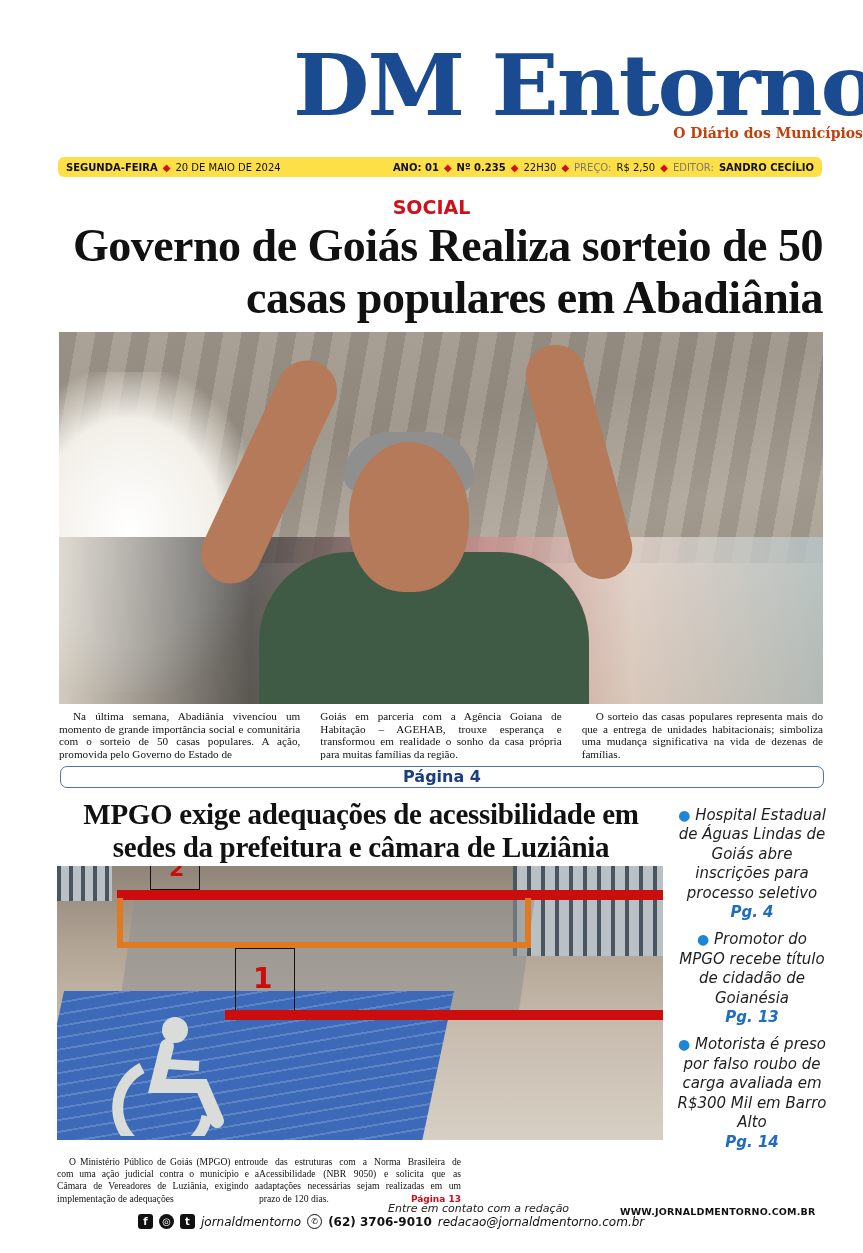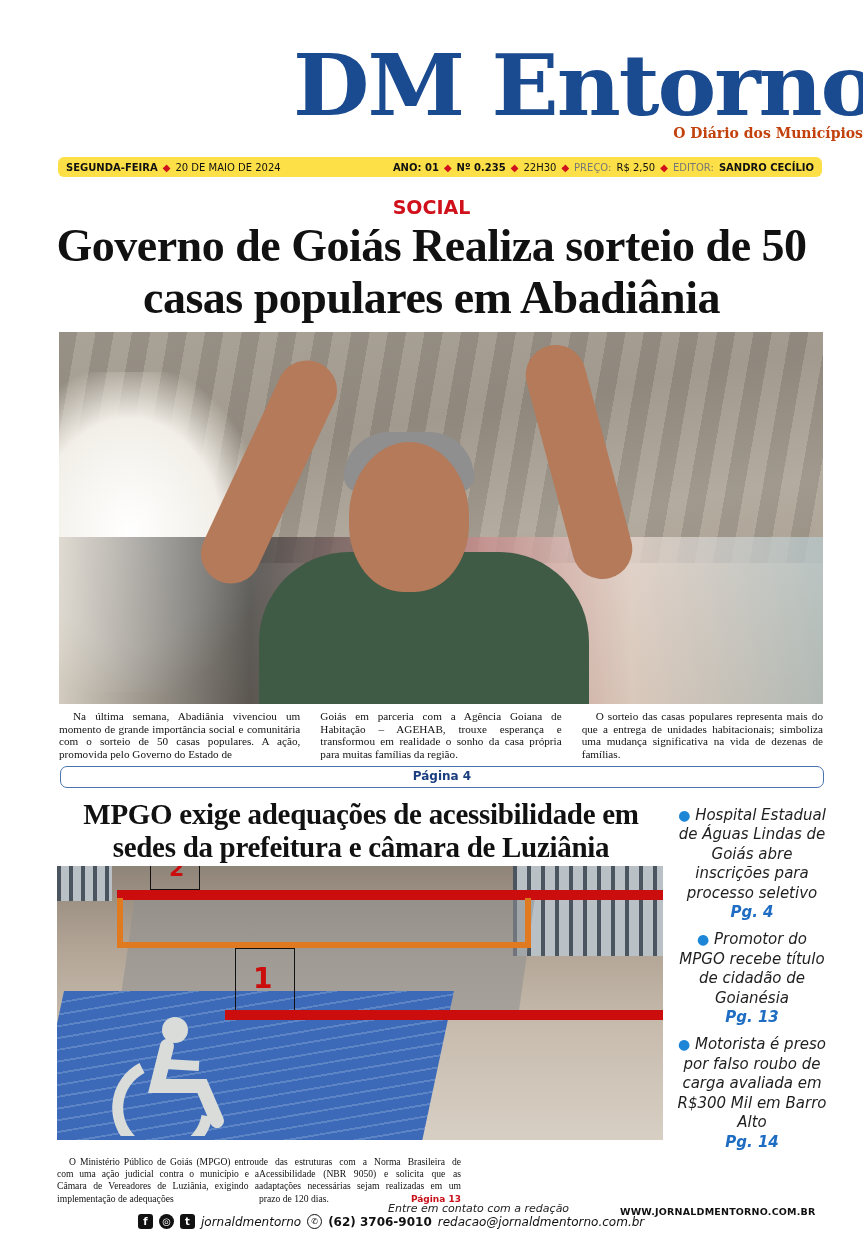--- a/index.html
+++ b/index.html
@@ -10,37 +10,37 @@
   .logo { font-family: "DejaVu Serif", serif; font-weight: 900; font-size: 84px; letter-spacing: -2px; color: #1a4a8f; line-height: 90px; transform: scaleX(1.05); display: inline-block; }
   .tagline { font-family: "DejaVu Serif", serif; font-weight: bold; font-size: 14px; color: #c2410c; margin-top: -6px; }
 
   .infobar { position: absolute; left: 58px; top: 157px; width: 764px; height: 20px; background: #fde047; border-radius: 6px; display: flex; align-items: center; justify-content: space-between; padding: 0 8px; font-family: "DejaVu Sans", sans-serif; font-size: 10px; color: #111; }
   .infobar .grp { display: flex; align-items: center; gap: 5px; white-space: nowrap; }
   .diamond { color: #d0101a; font-size: 10px; }
   .b { font-weight: bold; }
   .muted { color: #777; }
 
   .kicker { position: absolute; top: 196px; left: 0; width: 863px; text-align: center; font-family: "DejaVu Sans", sans-serif; font-weight: bold; font-size: 19px; color: #d0101a; }
-  .headline1 { position: absolute; top: 220px; left: 40px; width: 783px; text-align: center; font-family: "Liberation Serif", serif; font-weight: bold; font-size: 46px; line-height: 52px; color: #111; letter-spacing: -0.5px; }
+  .headline1 { position: absolute; top: 220px; left: 40px; width: 783px; text-align: right; font-family: "Liberation Serif", serif; font-weight: bold; font-size: 46px; line-height: 52px; color: #111; letter-spacing: -0.5px; }
 
   .photo1 { position: absolute; left: 59px; top: 332px; width: 764px; height: 372px; overflow: hidden;
     background: linear-gradient(170deg, #b8b2a6 0%, #9c9488 30%, #d6cfc2 55%, #a58d6e 100%); }
   .photo1 .roof { position: absolute; left: 0; top: 0; width: 100%; height: 62%; background: repeating-linear-gradient(100deg, #8a8278 0 18px, #a49c90 18px 36px); opacity: .7; }
   .photo1 .sky { position: absolute; left: -60px; top: 40px; width: 260px; height: 320px; background: radial-gradient(ellipse at center, #ffffff 0%, #f2efe8 50%, rgba(255,255,255,0) 75%); }
   .photo1 .crowd { position: absolute; left: 0; bottom: 0; width: 100%; height: 45%; background: linear-gradient(90deg, #d8d2c8 0%, #3a3a3a 25%, #c98a8a 55%, #e8d8d0 75%, #b6c8cc 100%); opacity: .75; }
   .photo1 .shirt { position: absolute; left: 200px; top: 220px; width: 330px; height: 160px; background: #3f5a45; border-radius: 90px 90px 0 0; }
   .photo1 .head { position: absolute; left: 290px; top: 110px; width: 120px; height: 150px; background: #b47a5a; border-radius: 50% 50% 45% 45%; }
   .photo1 .hair { position: absolute; left: 285px; top: 100px; width: 130px; height: 60px; background: #8f8f8f; border-radius: 60px 60px 20px 20px; }
   .photo1 .armL { position: absolute; left: 180px; top: 20px; width: 60px; height: 240px; background: #b47a5a; border-radius: 30px; transform: rotate(25deg); }
   .photo1 .armR { position: absolute; left: 490px; top: 10px; width: 60px; height: 240px; background: #b47a5a; border-radius: 30px; transform: rotate(-15deg); }
 
   .cols3 { position: absolute; top: 710px; left: 59px; width: 764px; display: grid; grid-template-columns: 1fr 1fr 1fr; column-gap: 20px; font-family: "Liberation Serif", serif; font-size: 11.2px; line-height: 12.6px; text-align: justify; color: #111; }
   .cols3 p.first { text-indent: 14px; }
 
-  .pagebox { position: absolute; left: 60px; top: 766px; width: 764px; height: 22px; border: 1.5px solid #4a73b0; border-radius: 7px; text-align: center; font-family: "DejaVu Sans", sans-serif; font-weight: bold; font-size: 12px; line-height: 19px; color: #1a3e80; }
+  .pagebox { position: absolute; left: 60px; top: 766px; width: 764px; height: 22px; border: 1.5px solid #4a73b0; border-radius: 7px; text-align: center; font-family: "DejaVu Sans", sans-serif; font-weight: bold; font-size: 16px; line-height: 19px; color: #1a3e80; }
 
   .headline2 { position: absolute; top: 798px; left: 55px; width: 612px; text-align: center; font-family: "Liberation Serif", serif; font-weight: bold; font-size: 29px; line-height: 33px; color: #111; letter-spacing: -0.3px; }
 
   .photo2 { position: absolute; left: 57px; top: 866px; width: 606px; height: 274px; overflow: hidden; background: linear-gradient(180deg, #8f8478 0%, #b2a596 30%, #c7bcae 60%, #d8cfc4 100%); }
   .photo2 .gate { position: absolute; top: 0; right: 0; width: 150px; height: 90px; background: repeating-linear-gradient(90deg, #4b5560 0 4px, #b9c0c6 4px 14px); }
   .photo2 .gateL { position: absolute; top: 0; left: 0; width: 55px; height: 35px; background: repeating-linear-gradient(90deg, #4b5560 0 4px, #b9c0c6 4px 12px); }
   .photo2 .ramp { position: absolute; top: 30px; left: 70px; width: 400px; height: 115px; background: #8e8f90; opacity: .55; transform: skewX(-8deg); }
   .photo2 .blue { position: absolute; left: -10px; top: 125px; width: 390px; height: 160px; background: repeating-linear-gradient(170deg, #3c6ab8 0 10px, #5d85c6 10px 12px); transform: skewX(-12deg); }
   .photo2 .wheel { position: absolute; left: 30px; top: 150px; width: 180px; height: 120px; }
   .redline1 { position: absolute; left: 60px; top: 24px; width: 546px; height: 10px; background: #cc0d0d; }

